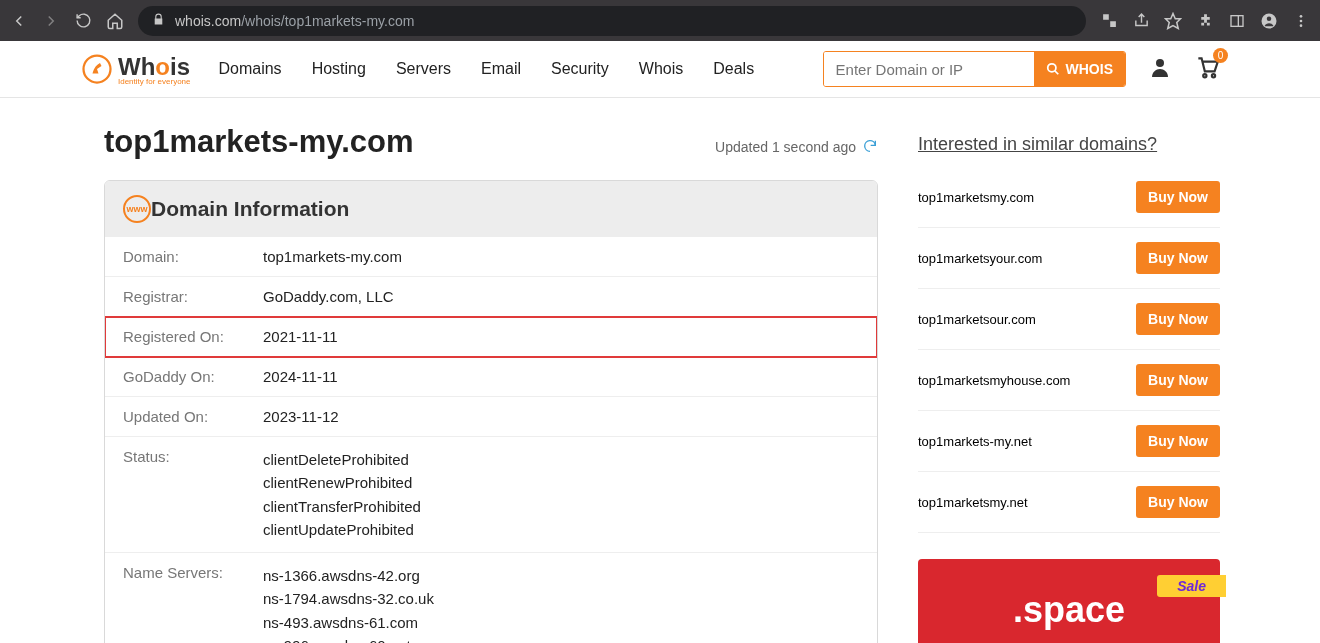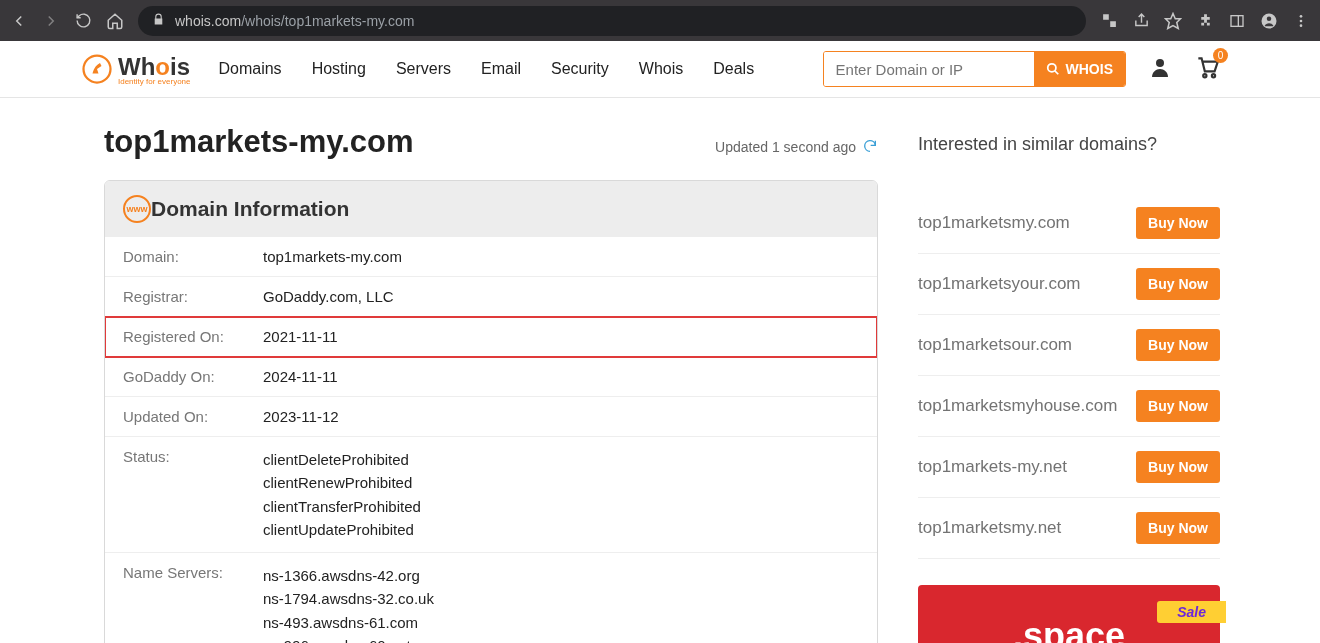--- a/index.html
+++ b/index.html
@@ -41,23 +41,23 @@
   .www-badge { width: 28px; height: 28px; border: 2px solid #f58220; border-radius: 50%; display: flex; align-items: center; justify-content: center; color: #f58220; font-size: 9px; font-weight: 700; }
   .rows { }
   .row { display: flex; padding: 11px 18px; border-bottom: 1px solid #eee; font-size: 15px; }
   .row:last-child { border-bottom: none; }
   .row .k { width: 140px; color: #777; }
   .row .v { color: #222; }
   .row.highlight { outline: 2px solid #e03a3a; outline-offset: -1px; }
   .v-multi div { line-height: 1.55; }
   
   .side { width: 302px; }
-  .side-title { font-size: 18px; color: #444; margin: 10px 0 38px; }
+  .side-title { font-size: 18px; color: #444; margin: 10px 0 12px; text-decoration: underline; }
   .srow { display: flex; justify-content: space-between; align-items: center; padding: 14px 0; border-bottom: 1px solid #eee; }
-  .srow .sd { font-size: 17px; color: #737373; max-width: 190px; }
+  .srow .sd { font-size: 13px; color: #000000; max-width: 190px; }
   .buy { background: #f58220; color: #fff; border: none; padding: 8px 12px; font-size: 14px; font-weight: 600; border-radius: 3px; cursor: pointer; }
   .promo { margin-top: 26px; background: #d9272e; color: #fff; border-radius: 4px; position: relative; padding: 30px 0 40px; text-align: center; }
   .sale-tag { position: absolute; top: 16px; right: -6px; background: #ffcf33; color: #6d28d9; font-size: 14px; padding: 3px 20px; border-radius: 3px 0 0 3px; font-style: italic; font-weight: 600; }
   .promo-big { font-size: 36px; font-weight: 700; }
 </style>
 </head>
 <body>
 
 <div class="chrome">
   <div class="nav">

